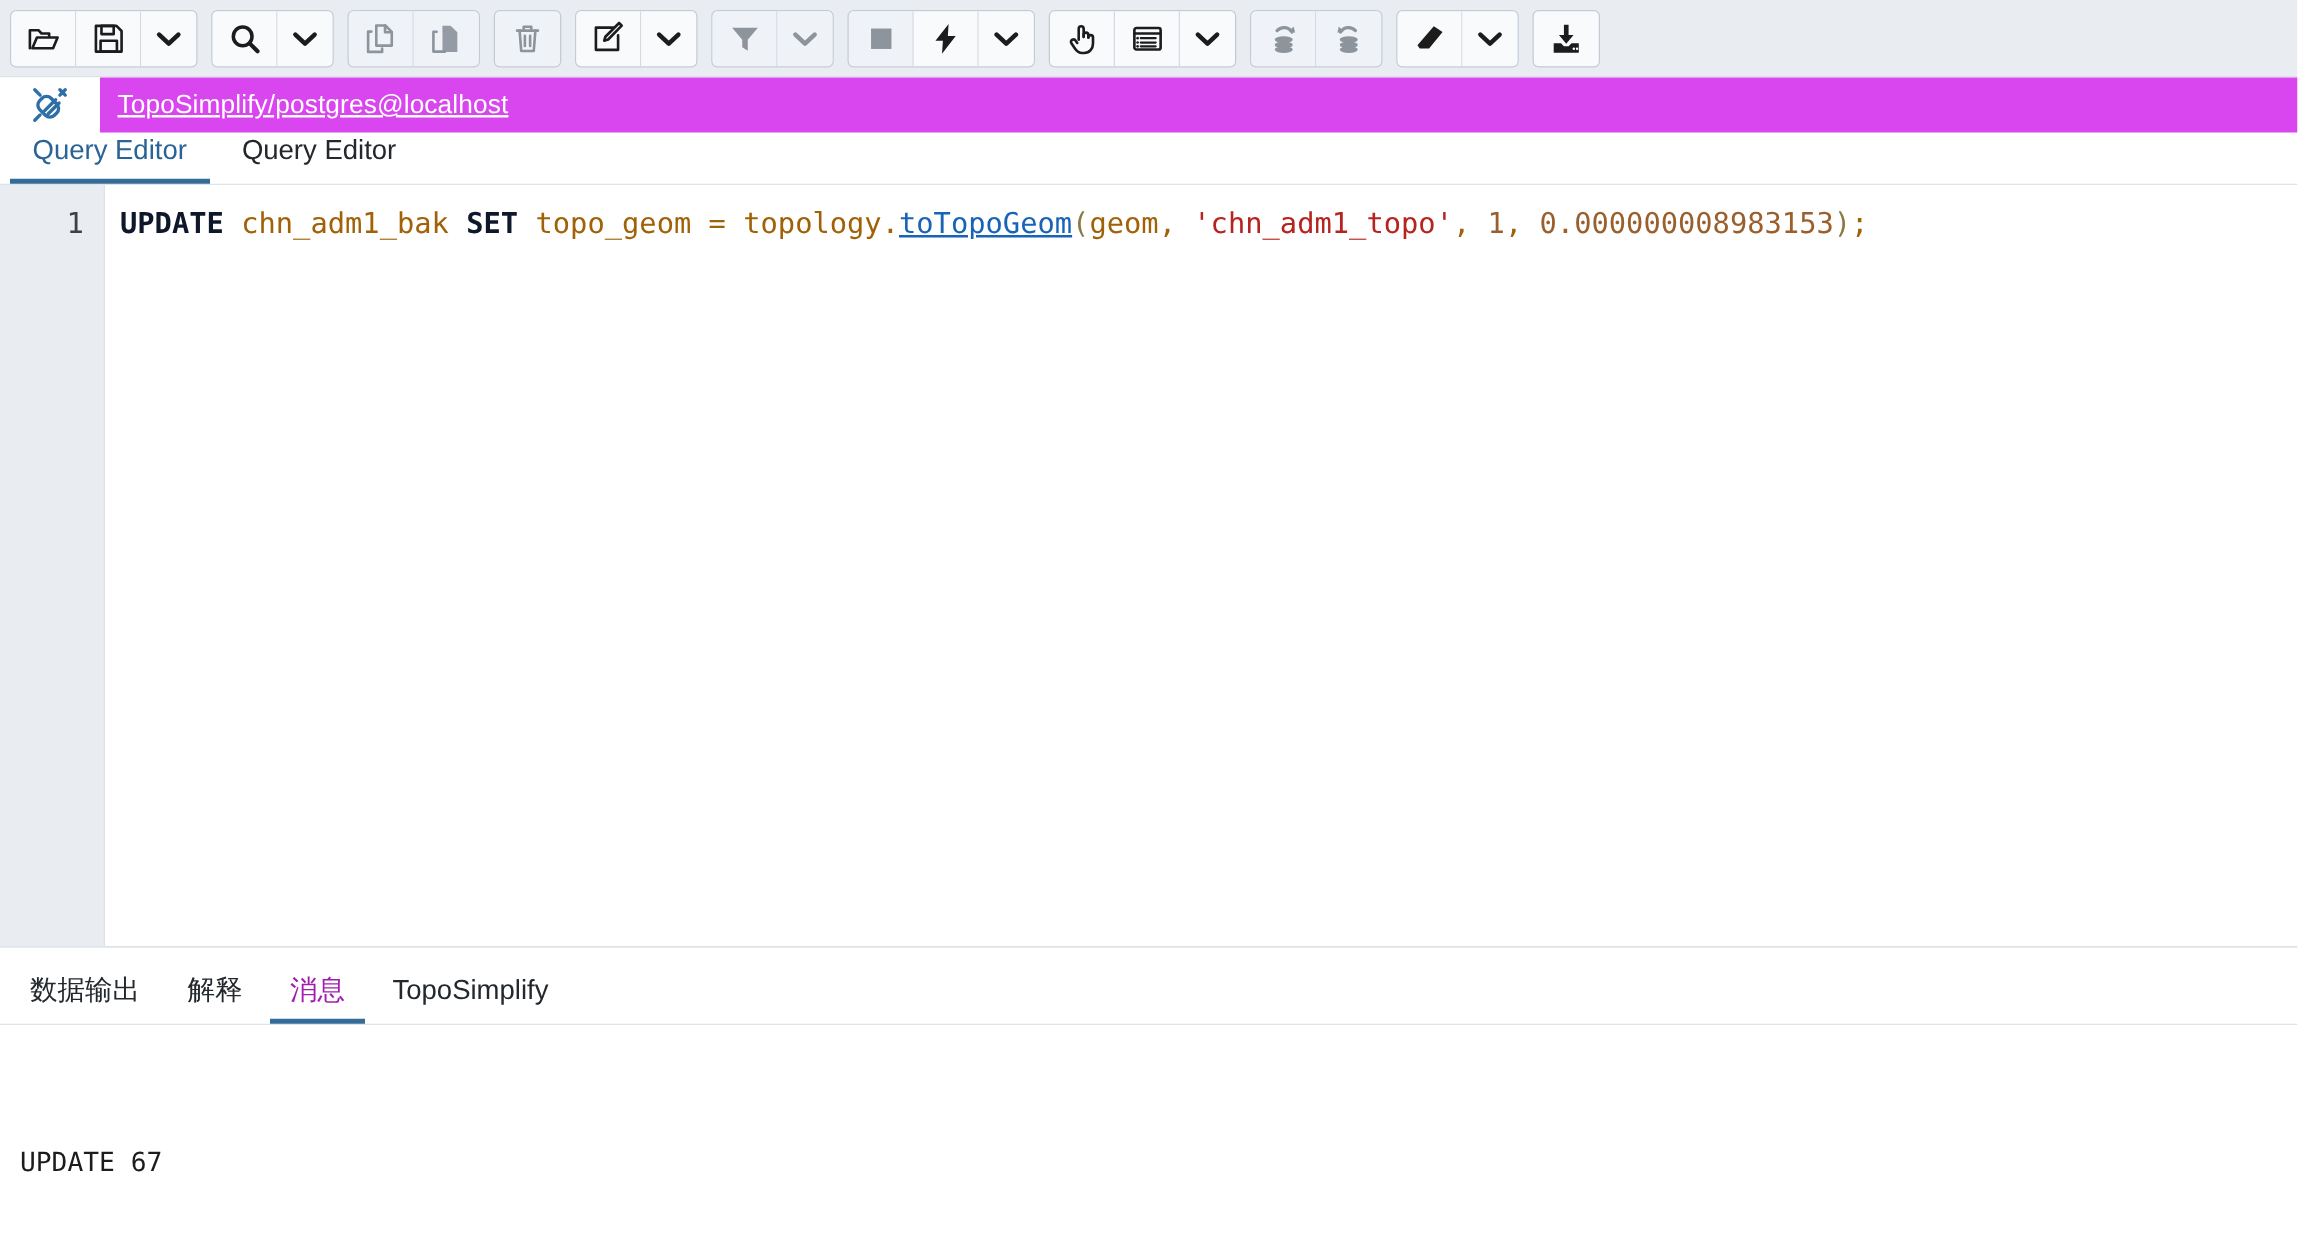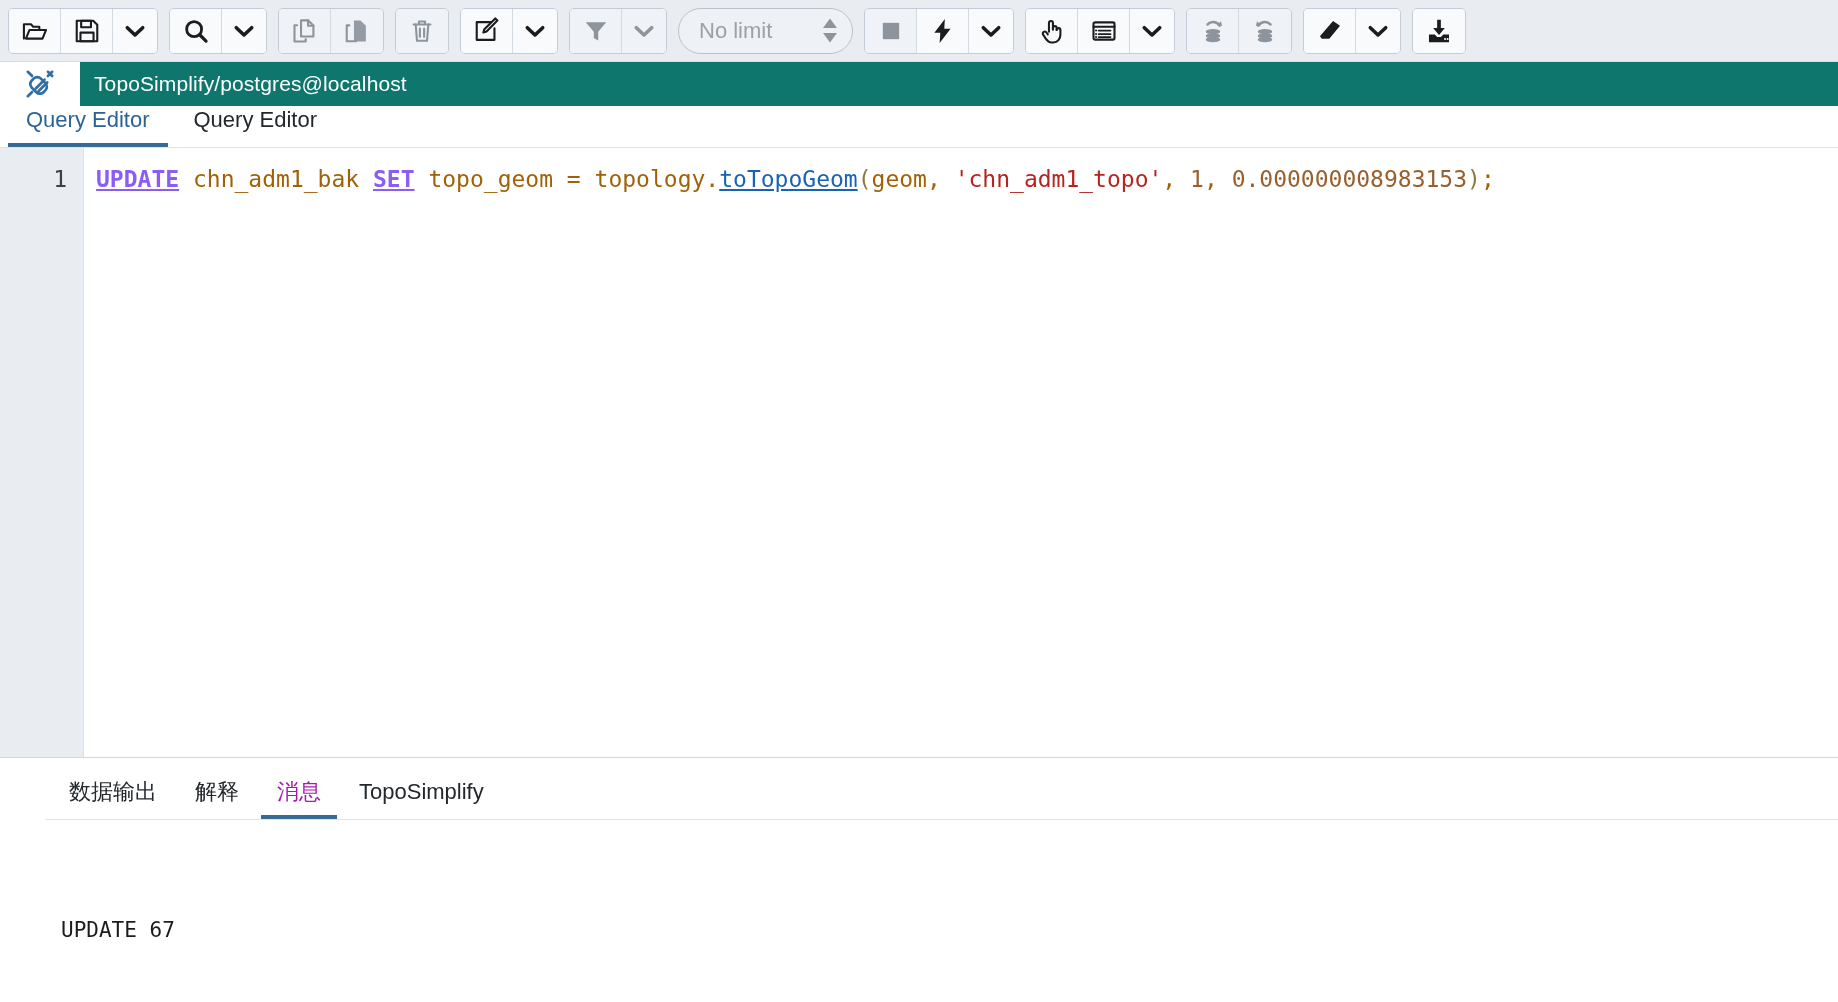--- a/index.html
+++ b/index.html
@@ -72,27 +72,28 @@
   #conn-icon-wrap {
     width: 80px;
     display: flex;
     align-items: center;
     justify-content: center;
     background: #ffffff;
     flex: 0 0 80px;
   }
   #conn-title {
     flex: 1;
-    background: #0f766e;
+    background: #d946ef;
     color: #ffffff;
     display: flex;
     align-items: center;
     padding-left: 14px;
     font-size: 21px;
     letter-spacing: .1px;
+    text-decoration: underline;
   }
 
   
   #maintabs {
     height: 42px;
     display: flex;
     align-items: flex-end;
     background: #ffffff;
     border-bottom: 1px solid #dfe4ea;
     padding-left: 8px;
@@ -128,33 +129,32 @@
     user-select: none;
   }
   #code {
     flex: 1;
     padding: 16px 0 0 12px;
     line-height: 30px;
     white-space: pre;
     overflow: hidden;
     cursor: text;
   }
-  .k  { color: #8b5cf6; font-weight: bold; text-decoration: underline; }   
+  .k  { color: #0f172a; font-weight: bold; }   
   .id { color: #a16207; }                       
   .fn { color: #1863b8; text-decoration: underline; }                       
   .pn { color: #8a7a42; }                       
   .st { color: #b5241f; }                       
   .nu { color: #9a5f2c; }                       
 
   
   #bottom {
     border-top: 1px solid #cfd6dd;
     background: #ffffff;
     height: 215px;
-    padding-left: 45px;
   }
   #btabs {
     height: 62px;
     display: flex;
     align-items: flex-end;
     padding-left: 8px;
     gap: 6px;
     border-bottom: 1px solid #dfe4ea;
   }
   .btab {
@@ -276,31 +276,20 @@
           </svg>
         </span>
       </div>
       <div class="tbtn dim caret">
         <span>
           <svg width="28" height="28" viewBox="0 0 24 24">
             <path fill="none" stroke="#8d949c" stroke-width="3.1" stroke-linecap="round" stroke-linejoin="round" d="M5.4 9.2l6.6 6.2 6.6-6.2"></path>
           </svg>
         </span>
       </div>
-    </div>
-    <div class="limit-box">
-      <span>No limit</span>
-      <span class="spinner">
-        <svg width="16" height="11" viewBox="0 0 16 11">
-          <path fill="#8d949c" d="M8 0.6L15 10H1z"></path>
-        </svg>
-        <svg width="16" height="11" viewBox="0 0 16 11">
-          <path fill="#8d949c" d="M8 10.4L1 1h14z"></path>
-        </svg>
-      </span>
     </div>
     <div class="btn-group">
       <div class="tbtn dim">
         <span>
           <svg width="28" height="28" viewBox="0 0 24 24">
             <rect x="5" y="5" width="14" height="14" fill="#8d949c"></rect>
           </svg>
         </span>
       </div>
       <div class="tbtn">

